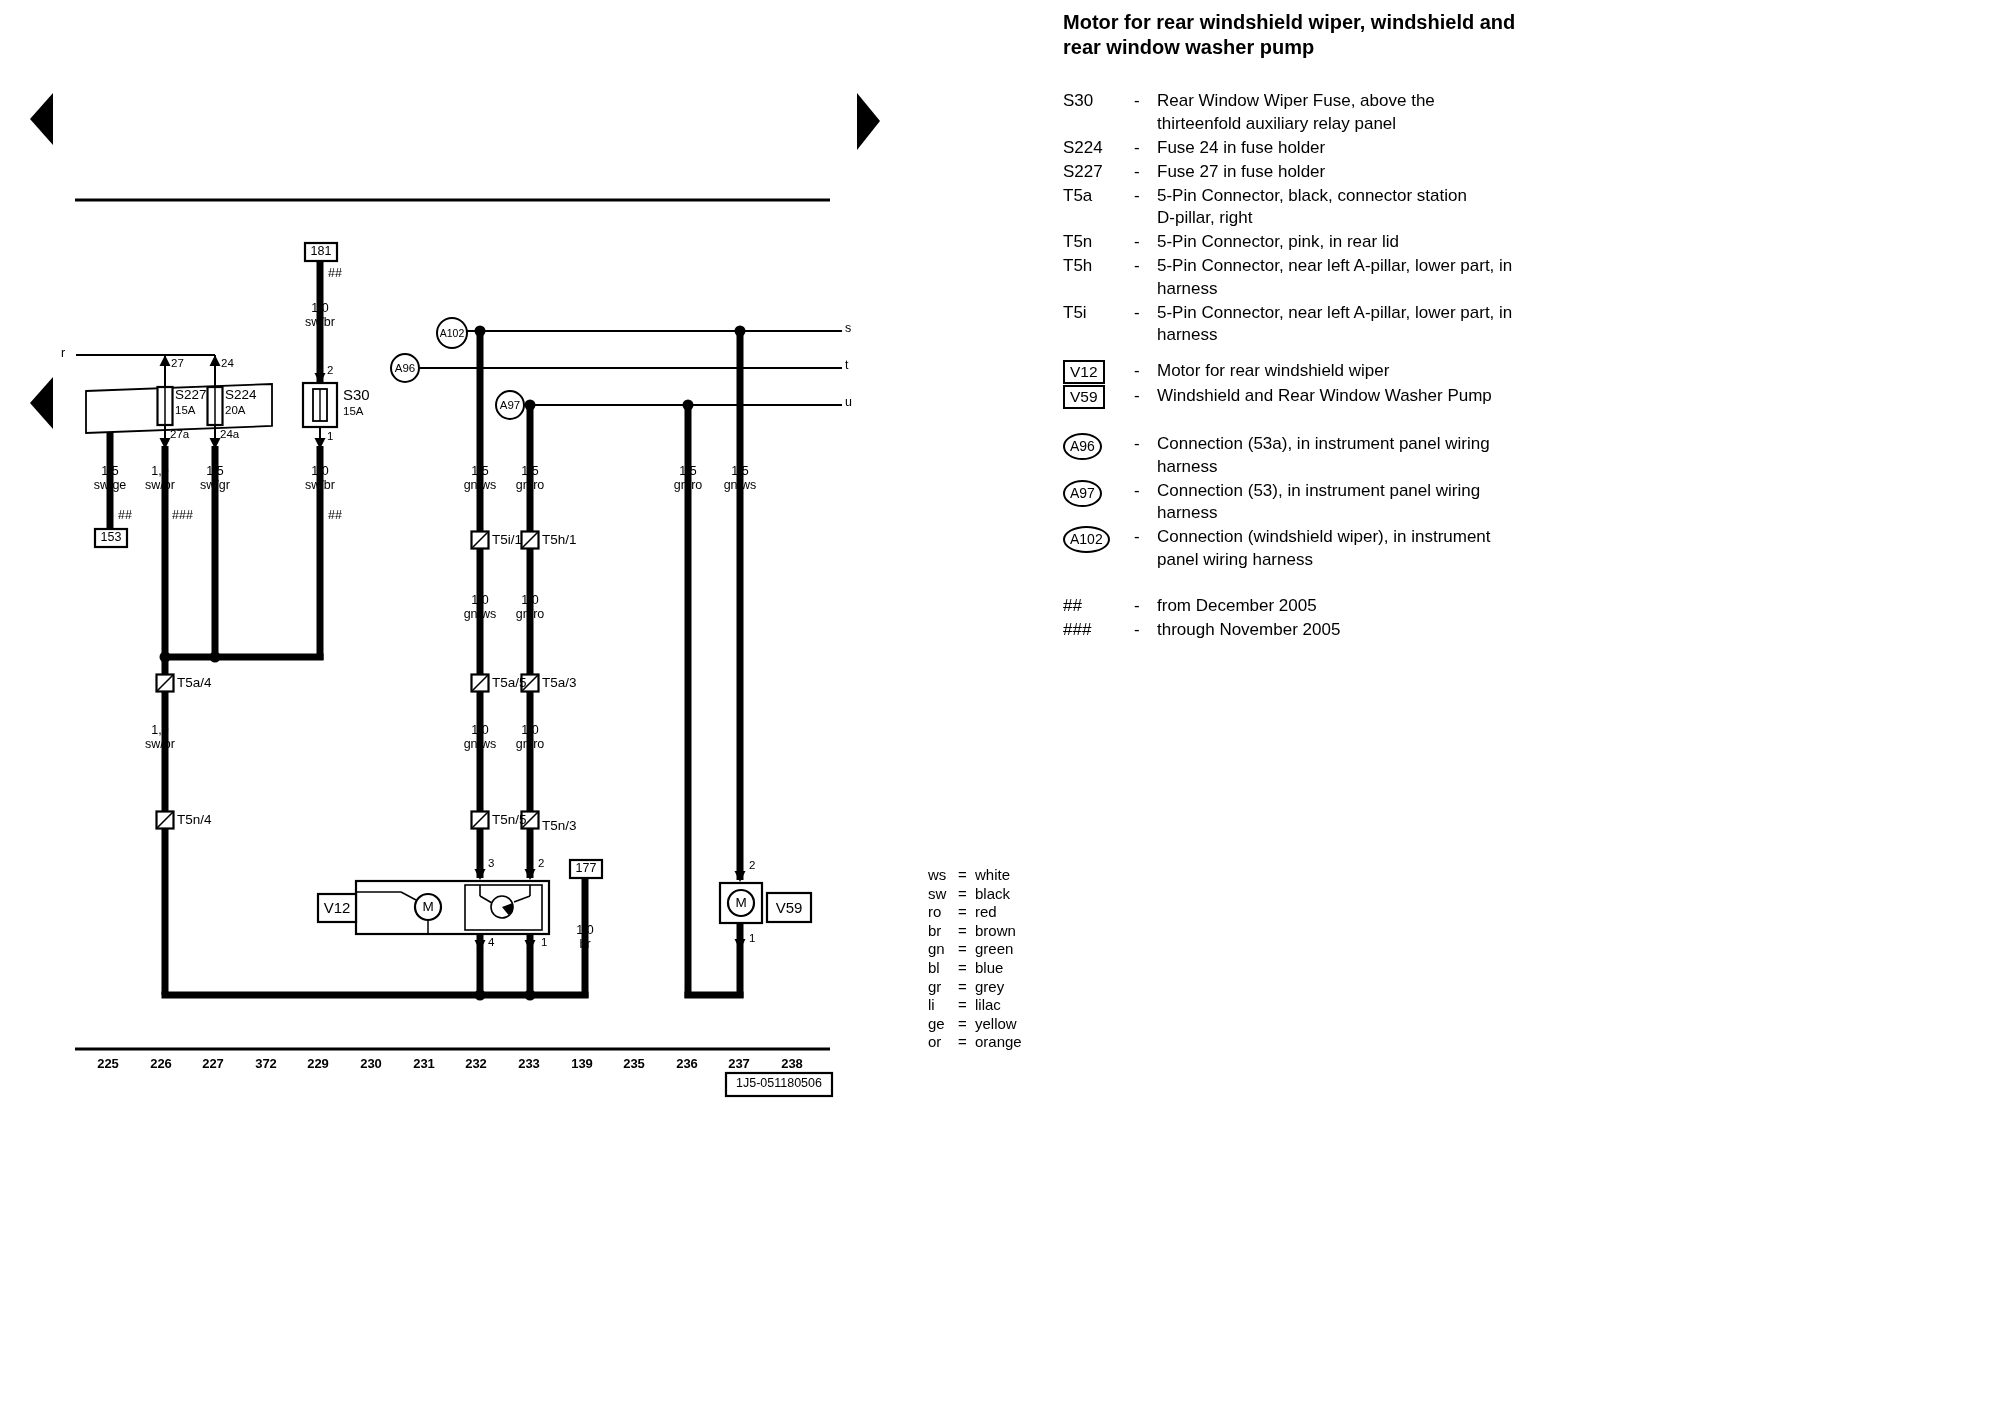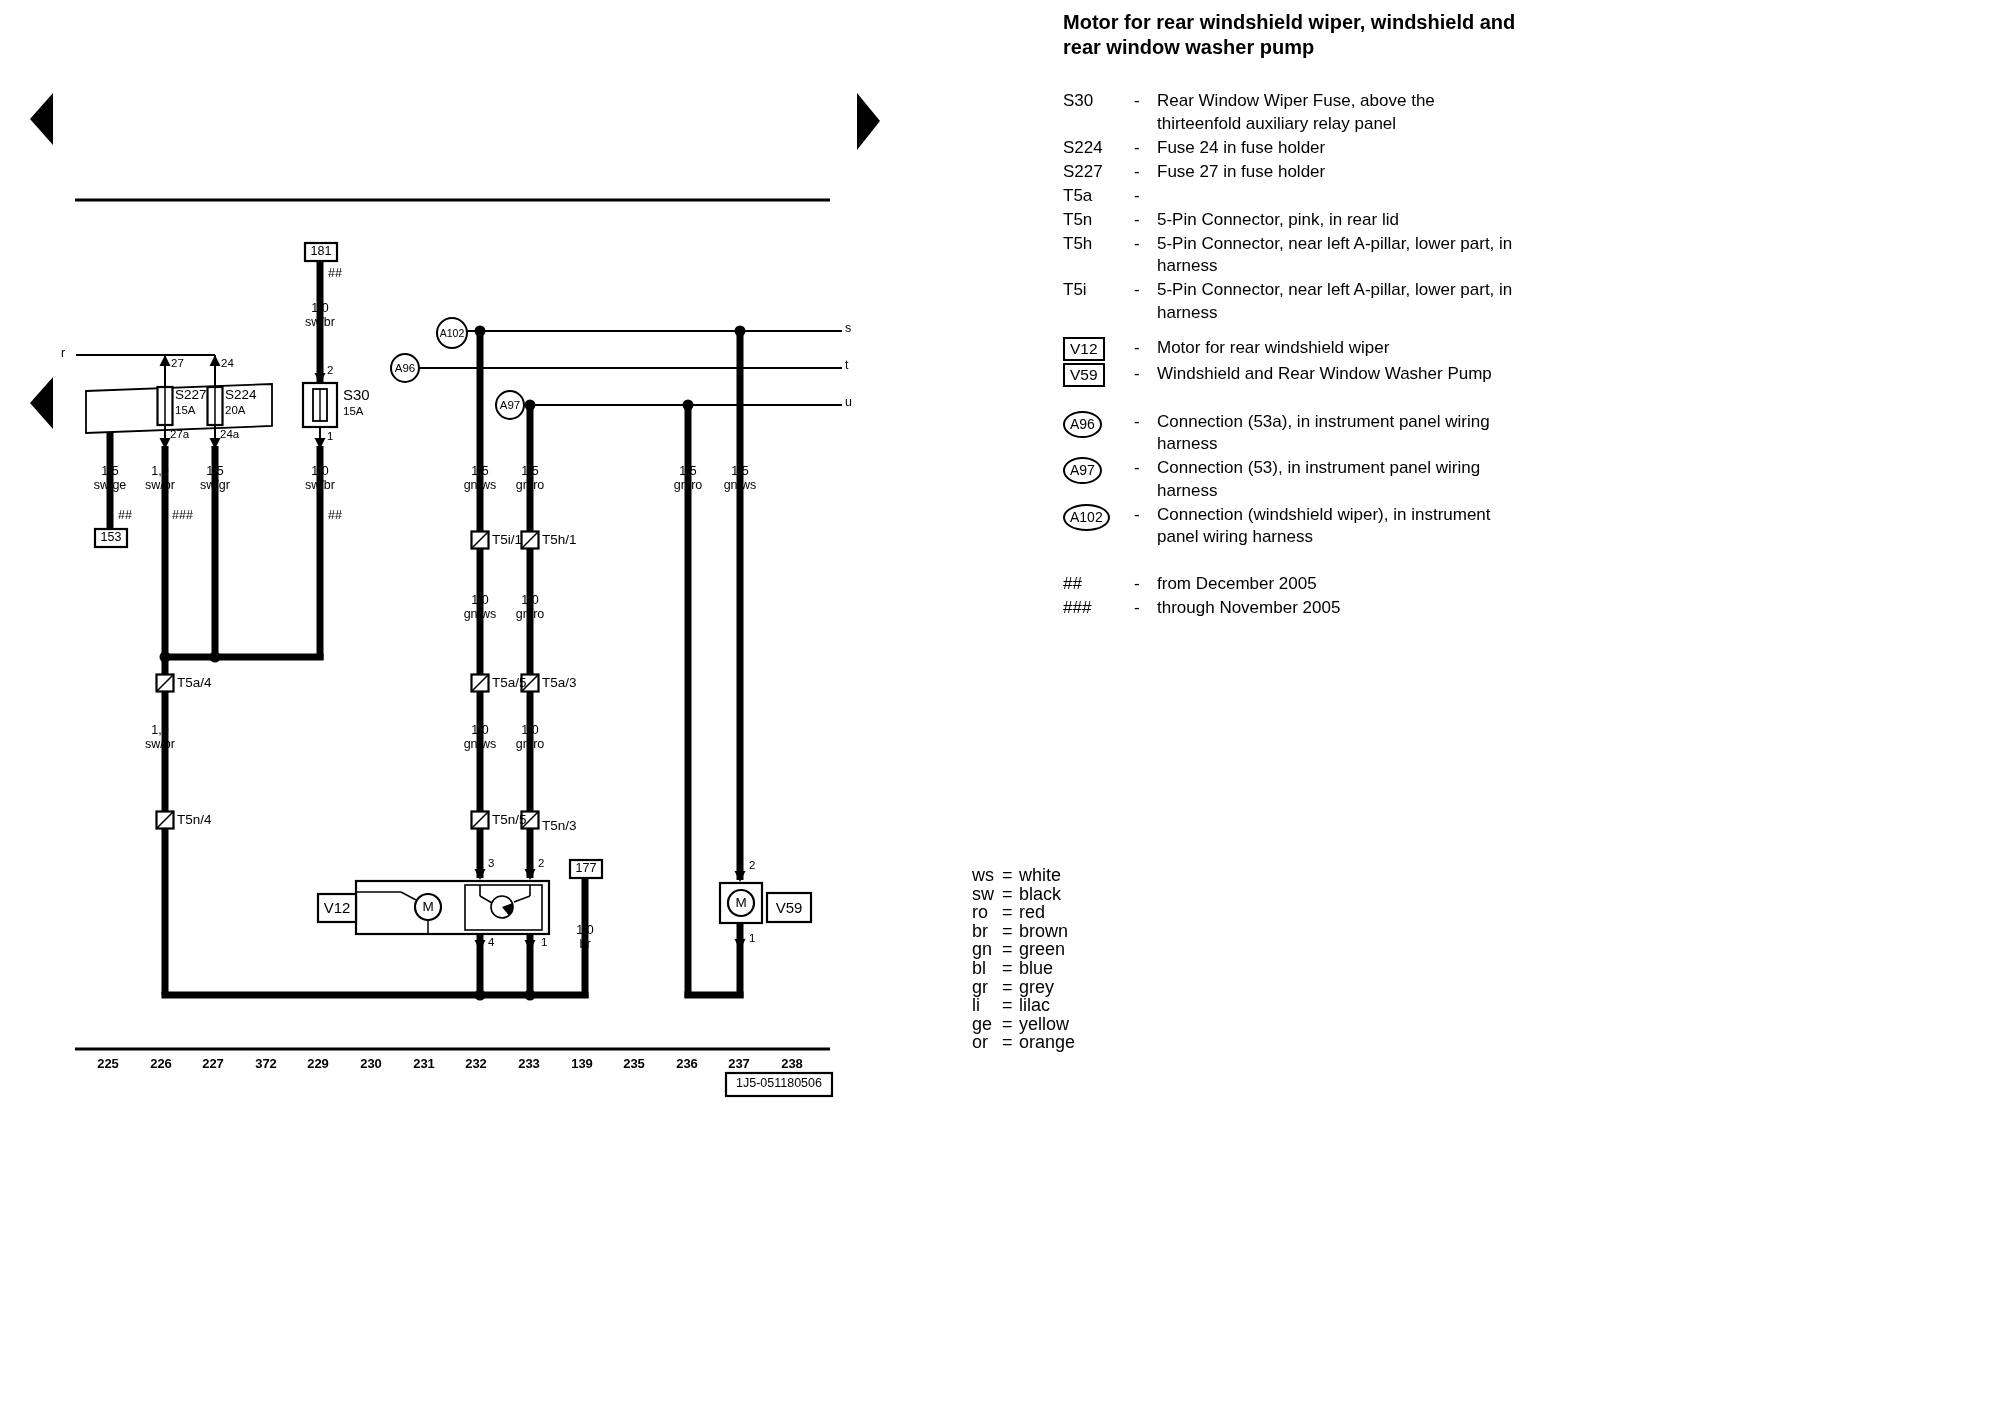--- a/index.html
+++ b/index.html
@@ -29,21 +29,21 @@
           font-size:17px; line-height:22.5px; margin-bottom:1.5px; align-items:start; }
   .lrow .desc { white-space:pre-line; }
   .g1 { margin-top:13px; }
   .g2 { margin-top:24px; }
   .boxd { border:2px solid #000; padding:0 5px 1px 5px; display:inline-block; font-size:15.5px; line-height:19px; }
   .circ { border:2px solid #000; border-radius:50%; padding:4px 5px; display:inline-block;
           font-size:14px; line-height:15px; min-width:28px; text-align:center; }
 
   
   .colors { position:absolute; left:928px; top:866px; }
-  .crow { display:grid; grid-template-columns:30px 17px auto; font-size:18px; line-height:18.6px;margin-left:44px; }
+  .crow { display:grid; grid-template-columns:30px 17px auto; font-size:15px; line-height:18.6px; }
 </style>
 </head>
 <body>
 
 <svg class="wires" width="2000" height="1408">
 
   <polygon points="86,391 272,384 272,426 86,433" fill="#fff" stroke="#000" stroke-width="1.8"></polygon>
 
   <g stroke="#000">
     <line x1="75" y1="200" x2="830" y2="200" stroke-width="3"></line>
@@ -297,20 +297,22 @@
     <span class="desc">Fuse 24 in fuse holder</span>
   </div>
   <div class="lrow">
     <span class="code">S227</span>
     <span class="dash">-</span>
     <span class="desc">Fuse 27 in fuse holder</span>
   </div>
   <div class="lrow">
     <span class="code">T5a</span>
     <span class="dash">-</span>
+    <span class="desc">5-Pin Connector, black, connector station
+D-pillar, right</span>
   </div>
   <div class="lrow">
     <span class="code">T5n</span>
     <span class="dash">-</span>
     <span class="desc">5-Pin Connector, pink, in rear lid</span>
   </div>
   <div class="lrow">
     <span class="code">T5h</span>
     <span class="dash">-</span>
     <span class="desc">5-Pin Connector, near left A-pillar, lower part, in

